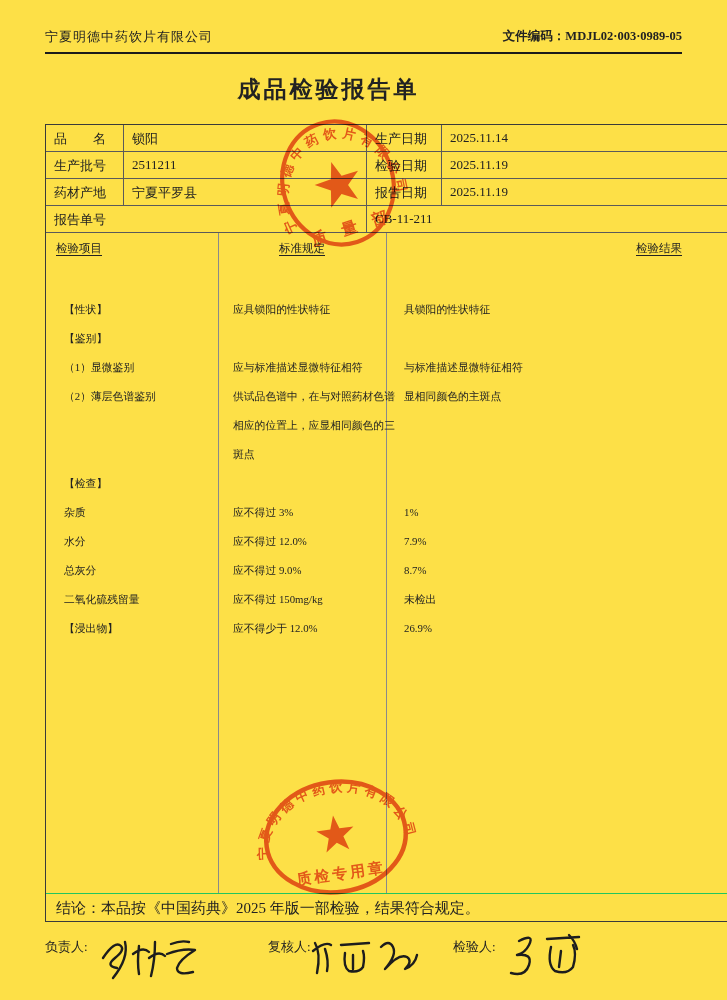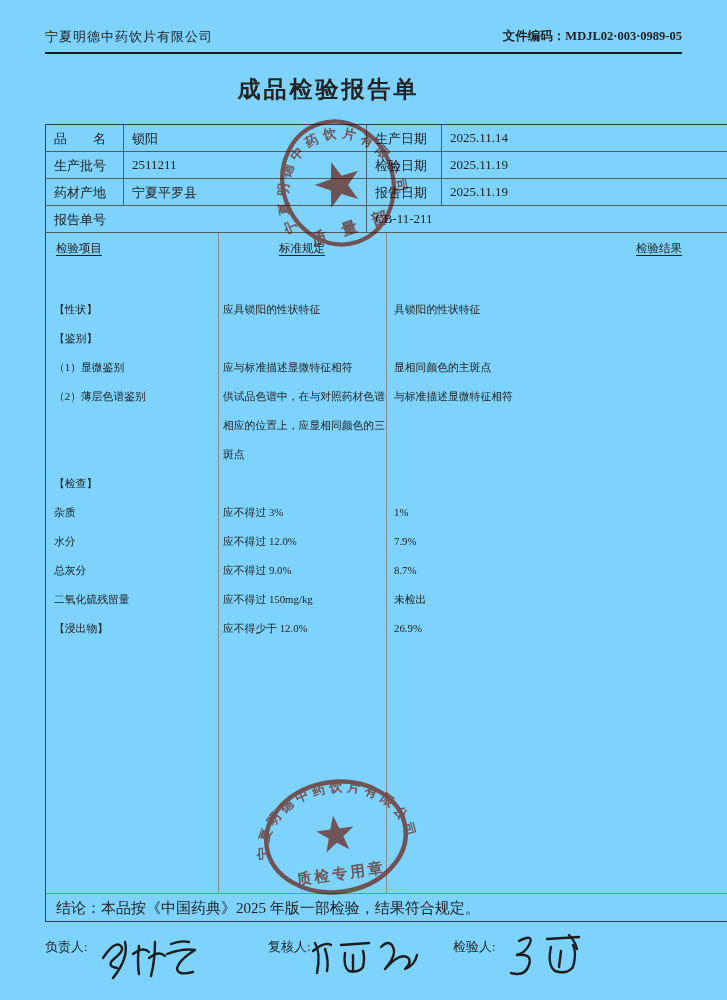--- a/index.html
+++ b/index.html
@@ -1,33 +1,33 @@
 <!DOCTYPE html>
 <html><head>
 <meta charset="utf-8">
 <style>
   html,body{margin:0;padding:0;background:#fff;}
-  .page{position:relative;width:727px;height:1000px;background:#7dd3fc;overflow:hidden;
+  .page{position:relative;width:727px;height:1000px;background:#fde047;overflow:hidden;
         font-family:"Liberation Serif","DejaVu Serif",serif;color:#222;}
   .hdr-left{position:absolute;left:45px;top:28px;font-size:13px;letter-spacing:1px;}
   .hdr-right{position:absolute;right:45px;top:28px;font-size:12.5px;font-weight:bold;}
   .hdr-rule{position:absolute;left:45px;top:52px;width:637px;height:2px;background:#1b1b1b;}
   .title{position:absolute;left:0;top:74px;width:657px;text-align:center;font-size:23px;
          font-weight:bold;letter-spacing:3px;}
   
   .tbl{position:absolute;left:45px;top:124px;width:724px;height:798px;border:1.5px solid #3a3a3a;box-sizing:border-box;}
   .irow{position:absolute;left:0;width:100%;height:27px;border-bottom:1px solid #5a5a5a;box-sizing:border-box;display:flex;font-size:13px;}
   .icell{box-sizing:border-box;padding:5px 0 0 8px;white-space:pre;overflow:hidden;}
   .bl{border-left:1px solid #5a5a5a;}
   .w-l1{width:77px;} .w-v1{width:243px;} .w-l2{width:75px;} .w-v2{width:238px;}
   .w-wide{width:320px;} .w-rest{width:313px;}
   .sec-head{position:absolute;top:116px;font-size:11.5px;text-decoration:underline;text-underline-offset:3px;}
   .vdiv{position:absolute;top:108px;width:1px;height:660px;background:#8a8a8a;}
   .col{position:absolute;top:170px;font-size:10.8px;}
-  .tline{height:29px;line-height:29px;white-space:pre;}
+  .tline{height:29px;line-height:29px;white-space:pre;margin-left:10px;}
   .concl{position:absolute;left:0;top:768px;width:100%;height:29.5px;border-top:1px solid #22c55e;
          box-sizing:border-box;font-size:15px;line-height:29px;padding-left:10px;white-space:pre;}
   
   .stamp{position:absolute;opacity:.85;mix-blend-mode:multiply;overflow:visible;}
   .stamp ellipse{fill:none;}
   .stamp text{font-family:"Liberation Serif","DejaVu Serif",serif;font-weight:bold;}
   
   .sigrow-label{position:absolute;font-size:13px;}
   .sig{position:absolute;}
   .sig path{fill:none;stroke:#1d1d1d;stroke-width:2.4;stroke-linecap:round;stroke-linejoin:round;}
@@ -98,22 +98,22 @@
         <div class="tline">&nbsp;</div>
         <div class="tline">应不得过 3%</div>
         <div class="tline">应不得过 12.0%</div>
         <div class="tline">应不得过 9.0%</div>
         <div class="tline">应不得过 150mg/kg</div>
         <div class="tline">应不得少于 12.0%</div>
       </div>
     <div class="col" style="left:348px;width:284px;">
         <div class="tline">具锁阳的性状特征</div>
         <div class="tline">&nbsp;</div>
+        <div class="tline">与标准描述显微特征相符</div>
         <div class="tline">显相同颜色的主斑点</div>
-        <div class="tline">与标准描述显微特征相符</div>
         <div class="tline">&nbsp;</div>
         <div class="tline">&nbsp;</div>
         <div class="tline">&nbsp;</div>
         <div class="tline">1%</div>
         <div class="tline">7.9%</div>
         <div class="tline">8.7%</div>
         <div class="tline">未检出</div>
         <div class="tline">26.9%</div>
       </div>
 

